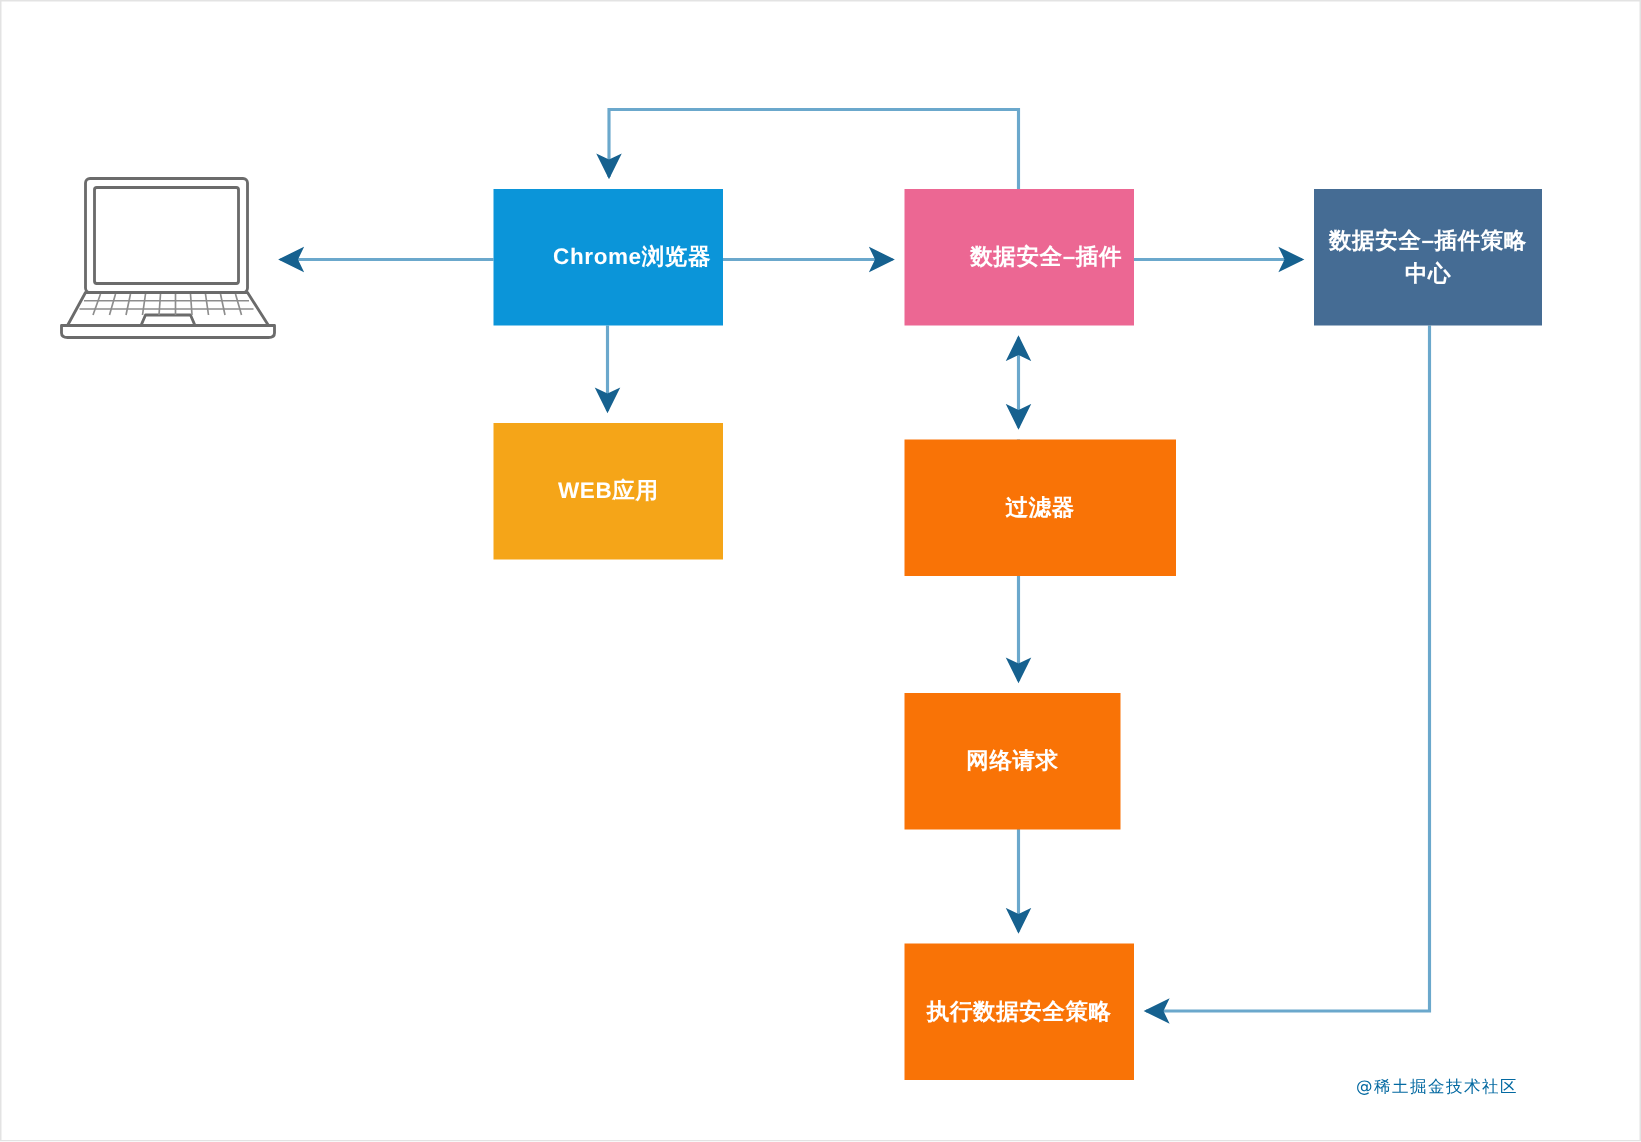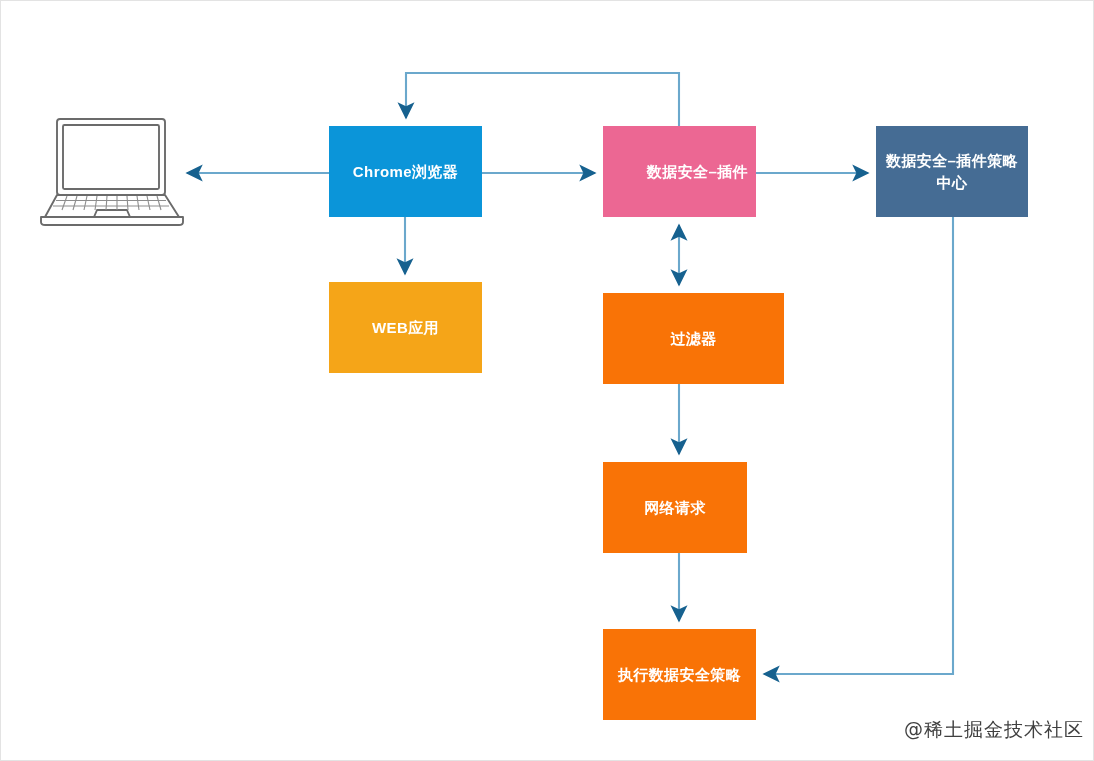--- a/index.html
+++ b/index.html
@@ -56,22 +56,22 @@
     left: 30px;
     top: 108px;
     width: 165px;
     height: 125px;
     z-index: 3;
   }
   #watermark {
     position: absolute;
     left: 903px;
     top: 716px;
-    font-size: 19px;
-    color: #404040;
+    font-size: 11px;
+    color: #0369a1;
     letter-spacing: 1px;
     white-space: nowrap;
     z-index: 4;
     font-family: "DejaVu Sans", sans-serif;
   }
 </style>
 </head>
 <body>
 
 <div id="canvas">
@@ -125,21 +125,21 @@
       <path d="M 66 87 L 64 101"></path>
       <path d="M 76 87 L 75 101"></path>
       <path d="M 86 87 L 86 101"></path>
       <path d="M 96 87 L 97 101"></path>
       <path d="M 106 87 L 108 101"></path>
       <path d="M 116 87 L 119 101"></path>
       <path d="M 126 87 L 130 101"></path>
     </g>
   </svg>
 
-  <div class="node n-blue" style="left:328px; top:125px; width:153px; height:91px;">
+  <div class="node n-blue" style="left:328px; top:125px; width:153px; height:91px;text-align:right;">
     <span class="node-label">Chrome浏览器</span>
   </div>
 
   <div class="node n-amber" style="left:328px; top:281px; width:153px; height:91px;">
     <span class="node-label">WEB应用</span>
   </div>
 
   <div class="node n-pink" style="left:602px; top:125px; width:153px; height:91px;">
     <span class="node-label">数据安全–插件</span>
   </div>

